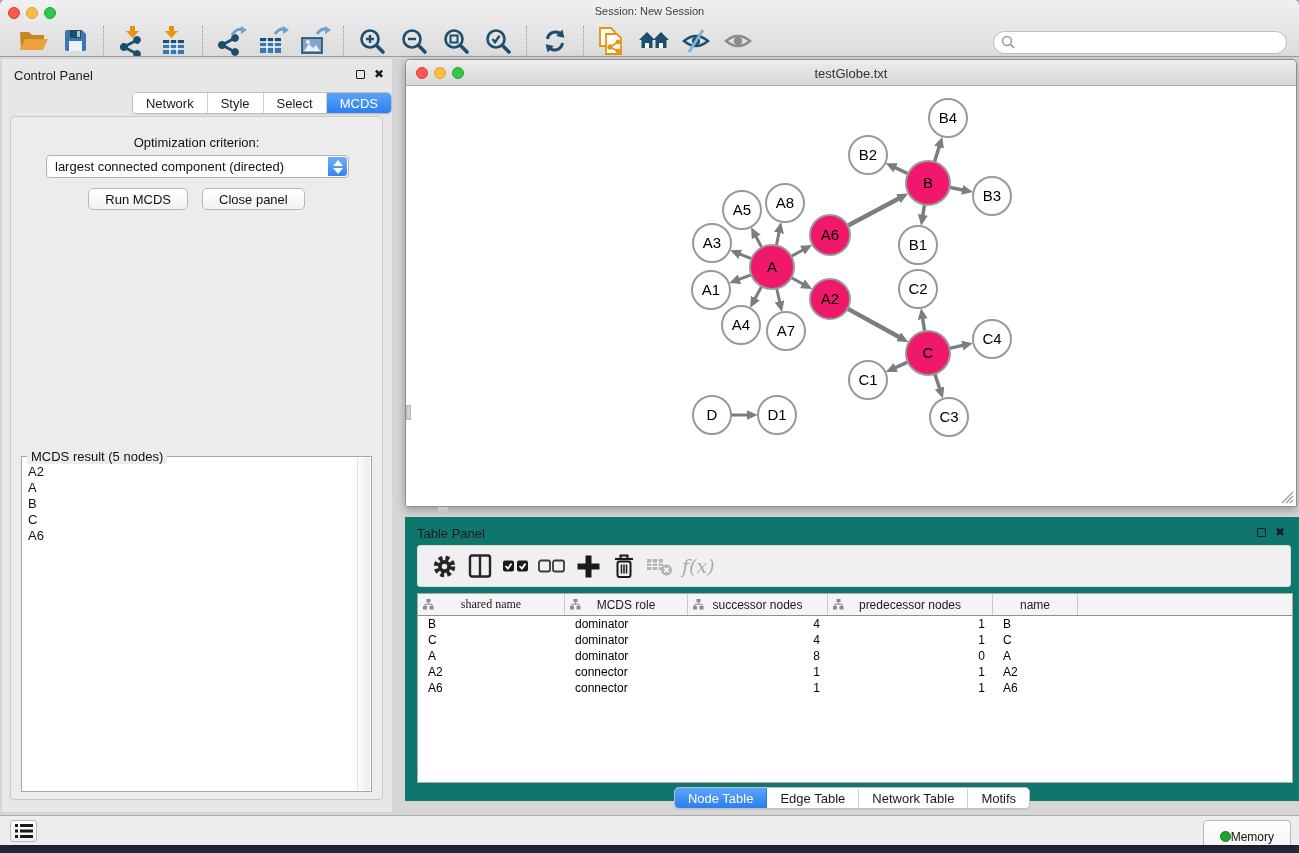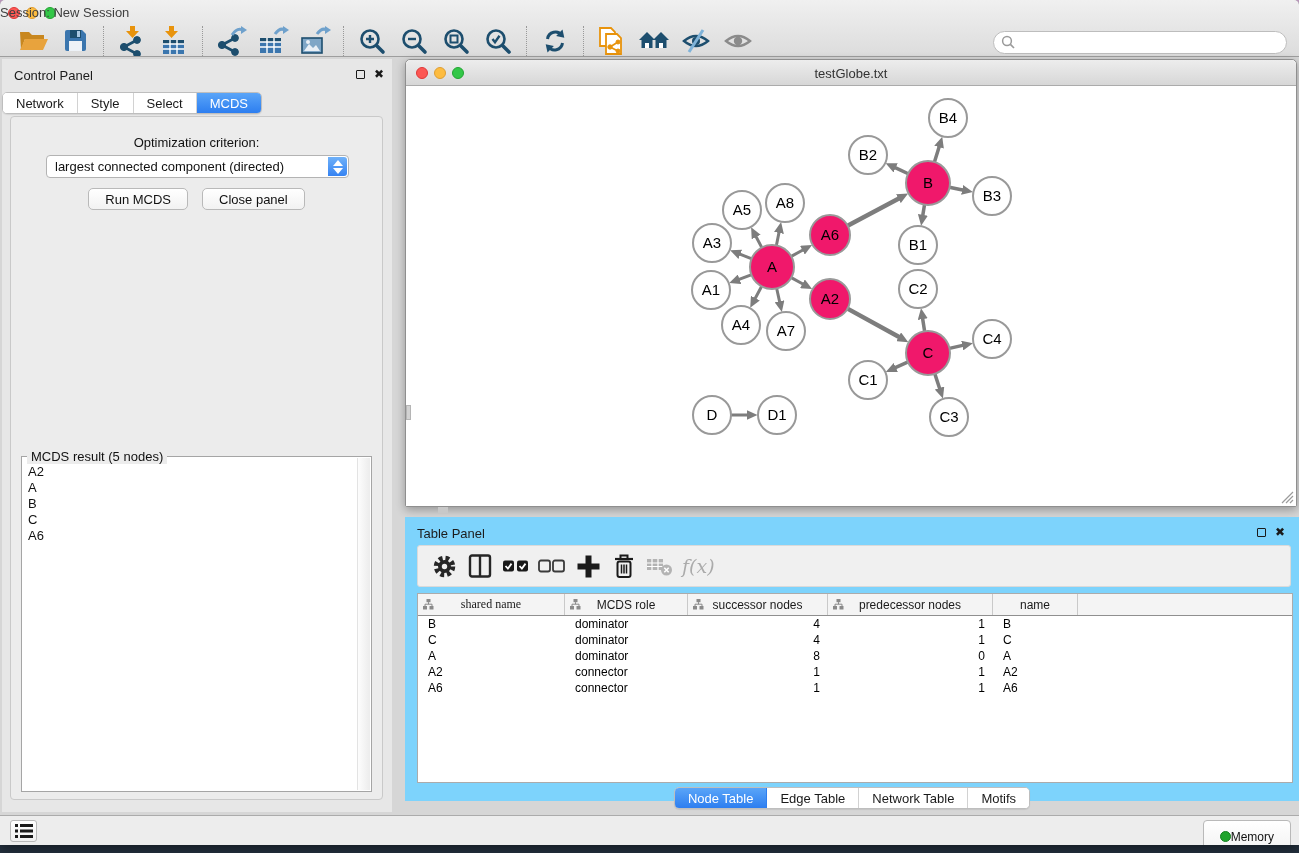--- a/index.html
+++ b/index.html
@@ -14,21 +14,21 @@
 
   .app { position:absolute; left:0; top:3; width:1299px; height:845px; background:#D6D6D6; border-radius:5px 5px 0 0; overflow:hidden; box-shadow:0 3px 14px rgba(0,0,0,.5); }
 
   
   .header { position:absolute; left:0; top:0; right:0; height:57px; background:linear-gradient(#F0F0F0,#DCDCDC); border-bottom:1px solid #9E9E9E; border-radius:5px 5px 0 0; }
   .titlebar { position:absolute; top:0; left:0; right:0; height:22px; }
   .tl { position:absolute; top:7px; width:12px; height:12px; border-radius:50%; }
   .tl.red    { left:8px;  background:#FC5753; border:1px solid #DF3838; }
   .tl.yellow { left:26px; background:#FDBC40; border:1px solid #DE9E33; }
   .tl.green  { left:44px; background:#33C748; border:1px solid #22A532; }
-  .title-text { position:absolute; top:5px; left:0; right:0; text-align:left; font-size:13px; color:#404040; }
+  .title-text { position:absolute; top:5px; left:0; right:0; text-align:center; font-size:11px; color:#404040; }
 
   .toolbar { position:absolute; top:24px; left:0; right:0; height:33px; display:flex; align-items:center; padding-left:12px; }
   .tbicon { width:38px; height:32px; display:flex; align-items:center; justify-content:center; margin:0 2px; }
   .tbsep { width:1px; height:30px; border-left:1px dotted #999; margin:0 7px; }
   .search-wrap { position:absolute; right:12px; top:7px; }
   .search-input { width:294px; height:23px; border:1px solid #BDBDBD; border-radius:12px; background:#fff; padding:0 8px 0 26px; font-size:12px; outline:none; color:#333; }
   .search-glass { position:absolute; left:8px; top:4px; }
 
   
   .content { position:absolute; top:57px; left:0; right:0; bottom:30px; background:#D6D6D6; }
@@ -38,21 +38,21 @@
   .panel-title { position:absolute; left:12px; top:9px; font-size:13px; color:#1c1c1c; }
   .panel-ctrls { position:absolute; top:10px; display:flex; gap:9px; align-items:center; }
   .cpanel .panel-ctrls { right:8px; }
   .float-box { width:9px; height:9px; border:1.5px solid #1a1a1a; border-radius:1px; }
   .close-x  { font-size:12px; font-weight:bold; color:#1a1a1a; line-height:10px; }
 
   .seg-bar { display:flex; height:22px; border:1px solid #BEBEBE; border-radius:5px; overflow:hidden; background:#fff; box-shadow:0 1px 1px rgba(0,0,0,.08); }
   .seg { padding:0 13px; display:flex; align-items:center; font-size:13px; color:#1a1a1a; background:#fff; border-right:1px solid #D2D2D2; cursor:default; white-space:nowrap; }
   .seg:last-child { border-right:none; }
   .seg.active { background:linear-gradient(#5AA5F8,#2D7EF0); color:#fff; border-right-color:#2D7EF0; }
-  .cp-tabs { position:absolute; top:33px; left:0; right:0; display:flex; justify-content:flex-start; }
+  .cp-tabs { position:absolute; top:33px; left:16px; right:0; display:flex; justify-content:flex-end; }
 
   .cp-body { position:absolute; left:8px; top:57px; right:9px; bottom:12px; background:#ECECEC; border:1px solid #C9C9C9; border-radius:4px; }
   .opt-label { position:absolute; top:18px; left:0; right:0; text-align:center; font-size:13px; color:#111; }
   .opt-select { position:absolute; top:38px; left:35px; width:303px; height:23px; background:#fff; border:1px solid #B3B3B3; border-radius:4px; font-size:13px; color:#111; display:flex; align-items:center; padding-left:8px; }
   .opt-stepper { position:absolute; right:1px; top:1px; bottom:1px; width:19px; background:linear-gradient(#6FB1F9,#3683F2); border-radius:0 3px 3px 0; display:flex; flex-direction:column; align-items:center; justify-content:center; gap:2px; }
   .cp-buttons { position:absolute; top:71px; left:0; right:0; display:flex; justify-content:center; gap:14px; }
   .mac-btn { height:22px; background:linear-gradient(#FFFFFF,#F2F2F2); border:1px solid #B9B9B9; border-radius:5px; font-size:13px; color:#111; padding:0 16px; display:flex; align-items:center; }
 
   .result-fieldset { position:absolute; left:10px; right:10px; top:339px; height:336px; border:1px solid #A5A5A5; background:#fff; }
   .result-legend { position:absolute; top:-8px; left:5px; background:#ECECEC; padding:0 4px; font-size:13px; color:#111; }
@@ -64,21 +64,21 @@
   .netwin-titlebar { position:absolute; top:0; left:0; right:0; height:26px; background:linear-gradient(#EDEDED,#D7D7D7); border-bottom:1px solid #ABABAB; border-radius:5px 5px 0 0; }
   .netwin-titlebar .tl { top:7px; }
   .netwin-titlebar .tl.red { left:10px; } .netwin-titlebar .tl.yellow { left:28px; } .netwin-titlebar .tl.green { left:46px; }
   .netwin-title { position:absolute; top:6px; left:0; right:0; text-align:center; font-size:13px; color:#333; }
   .net-canvas { position:absolute; top:26px; left:0; right:0; bottom:0; background:#fff; overflow:hidden; }
   .net-left-nub { position:absolute; left:0px; top:345px; width:5px; height:15px; background:#D2D2D2; border:1px solid #B5B5B5; }
   .resize-grip { position:absolute; right:2px; bottom:2px; }
   .hscroll-nub { position:absolute; left:438px; top:450px; width:10px; height:6px; background:#C8C8C8; }
 
   
-  .tpanel { position:absolute; left:405px; top:460px; width:894px; height:284px; background:#7dd3fc; }
+  .tpanel { position:absolute; left:405px; top:460px; width:894px; height:284px; background:#0f766e; }
   .tpanel .panel-ctrls { right:14px; }
   .tp-toolbar { position:absolute; left:12px; top:28px; width:874px; height:42px; background:#F0F0F0; border:1px solid #DADADA; border-radius:3px; display:flex; align-items:center; padding-left:8px; }
   .tpicon { width:36px; height:34px; display:flex; align-items:center; justify-content:center; }
   .fx-label { font-family:"DejaVu Serif",serif; font-style:italic; font-size:19px; color:#ABABAB; padding-left:4px; }
 
   .tbl { position:absolute; left:12px; top:76px; width:876px; height:190px; background:#fff; border:1px solid #ABABAB; overflow:hidden; }
   .tbl-header { display:flex; height:22px; background:#F4F4F4; border-bottom:1px solid #8F8F8F; }
   .th-cell { position:relative; display:flex; align-items:center; justify-content:center; font-size:12px; color:#1a1a1a; border-right:1px solid #C9C9C9; }
   .th-icon { position:absolute; left:5px; top:5px; }
   .tbl-row { display:flex; height:16px; font-size:12px; color:#000; }

